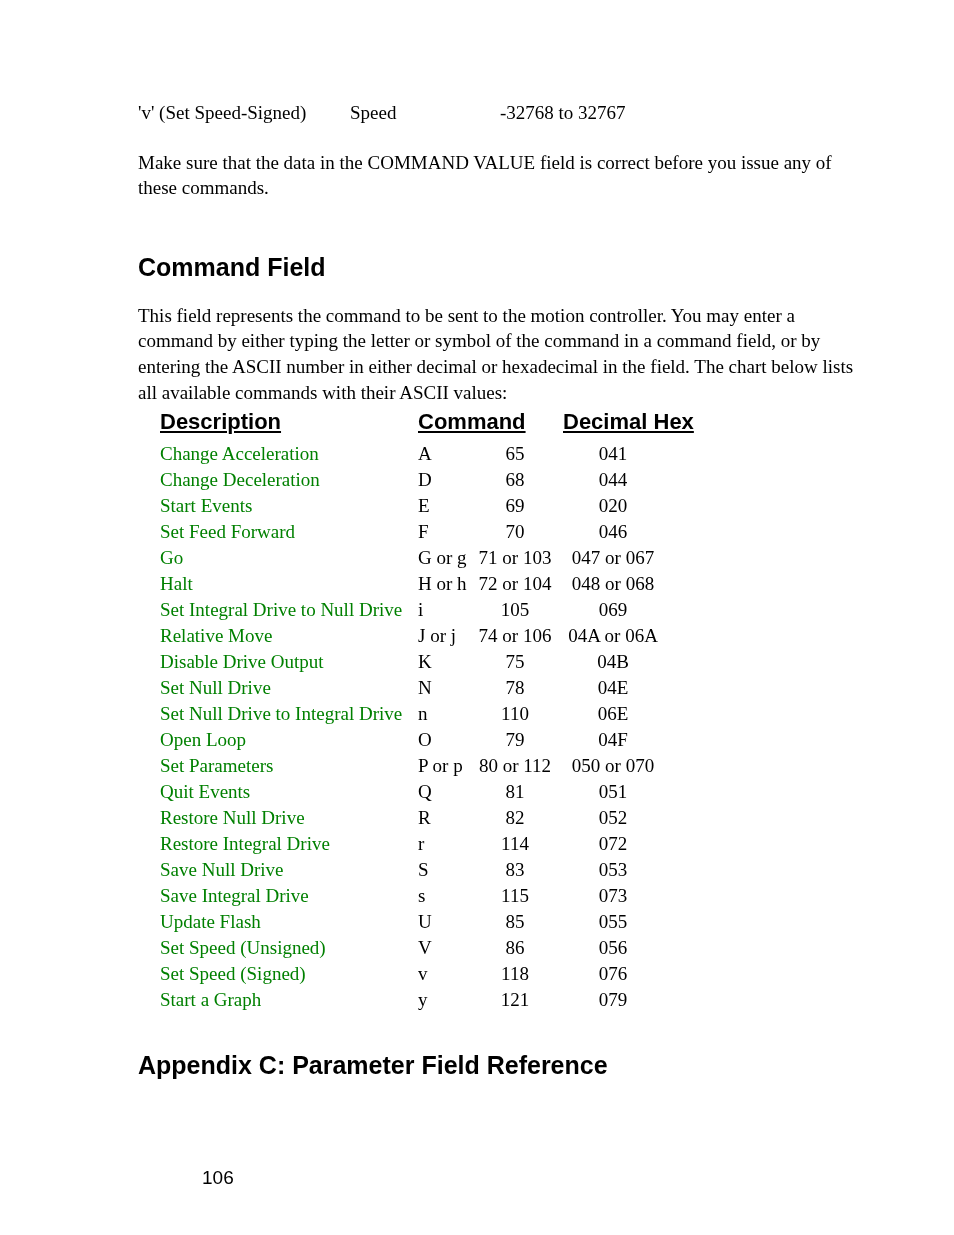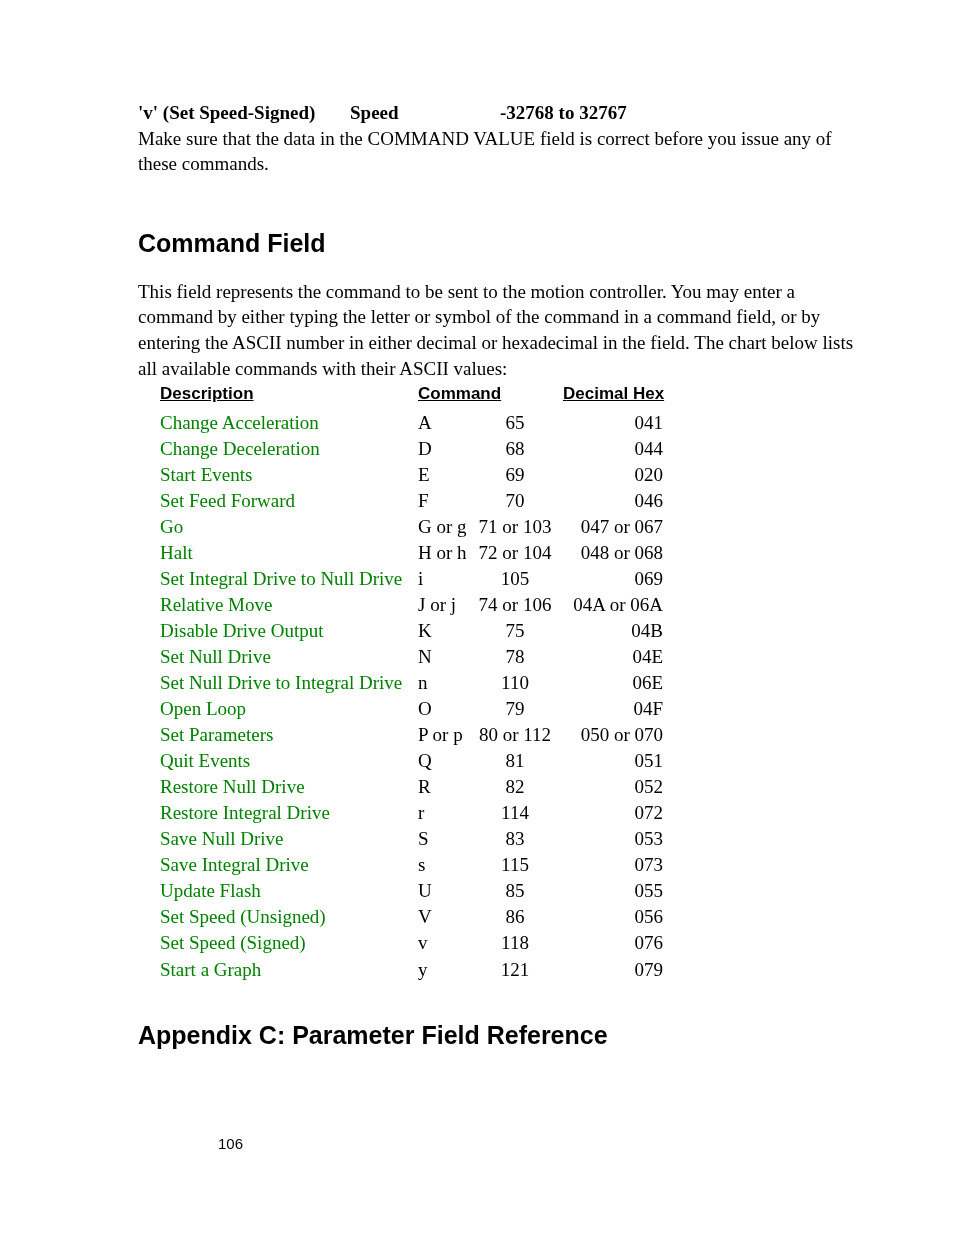--- a/index.html
+++ b/index.html
@@ -8,66 +8,65 @@
     color: #000;
     background: #fff;
     margin: 0;
     padding: 100px 90px 60px 138px;
     width: 954px;
     box-sizing: border-box;
     line-height: 1.35;
   }
   .top-table {
     display: flex;
-    margin-bottom: 0;
-    font-weight: bold;
+    margin-bottom: 24px;
   }
   .top-col1 { width: 212px; }
   .top-col2 { width: 150px; }
   .top-col3 { width: 170px; }
   .para {
     margin-bottom: 50px;
   }
   h2 {
     font-family: Arial, Helvetica, sans-serif;
     font-weight: bold;
     font-size: 25px;
     margin: 0 0 18px 0;
   }
   .cmd-table {
     margin-left: 22px;
   }
   .cmd-header {
     display: flex;
     font-family: Arial, Helvetica, sans-serif;
     font-weight: bold;
-    font-size: 17px;
+    font-size: 22px;
     text-decoration: underline;
     margin-top: 2px;
     margin-bottom: 4px;
   }
   .hcol1 { width: 258px; }
   .hcol2 { width: 145px; }
   .hcol3 { }
   .cmd-row {
     display: flex;
     line-height: 1.37;
   }
   .col-desc { width: 258px; color: #008000; }
   .col-cmd  { width: 49px; }
   .col-dec  { width: 96px; text-align: center; }
-  .col-hex  { width: 100px; text-align: right; }
+  .col-hex  { width: 100px; text-align: center; }
   .h2-appendix {
     margin-top: 36px;
   }
   .page-num {
     font-family: Arial, Helvetica, sans-serif;
-    font-size: 15px;
+    font-size: 19px;
     margin-top: 82px;
-    margin-left: 80px;
+    margin-left: 64px;
   }
 </style>
 </head>
 <body>
 
 <div class="top-table">
   <div class="top-col1">'v' (Set Speed-Signed)</div>
   <div class="top-col2">Speed</div>
   <div class="top-col3">-32768 to 32767</div>
 </div>

